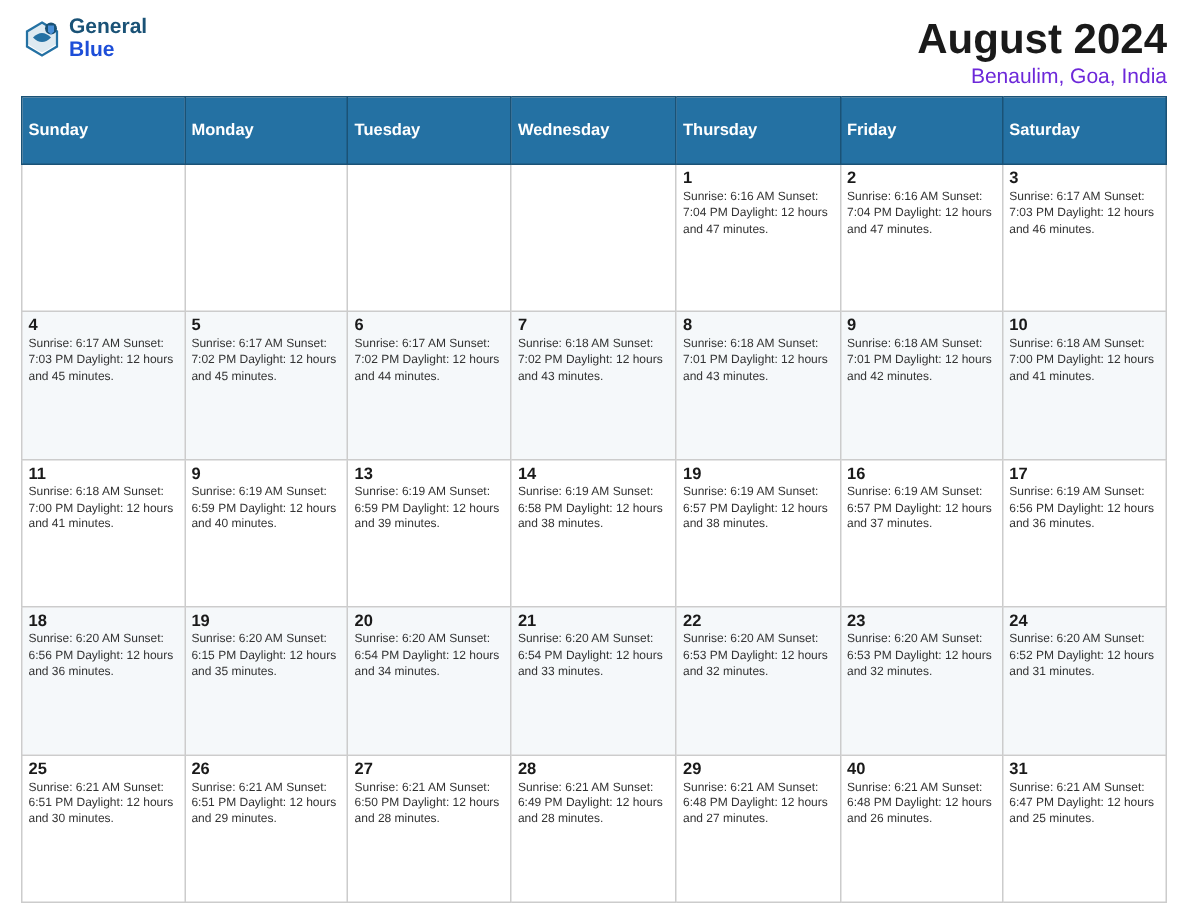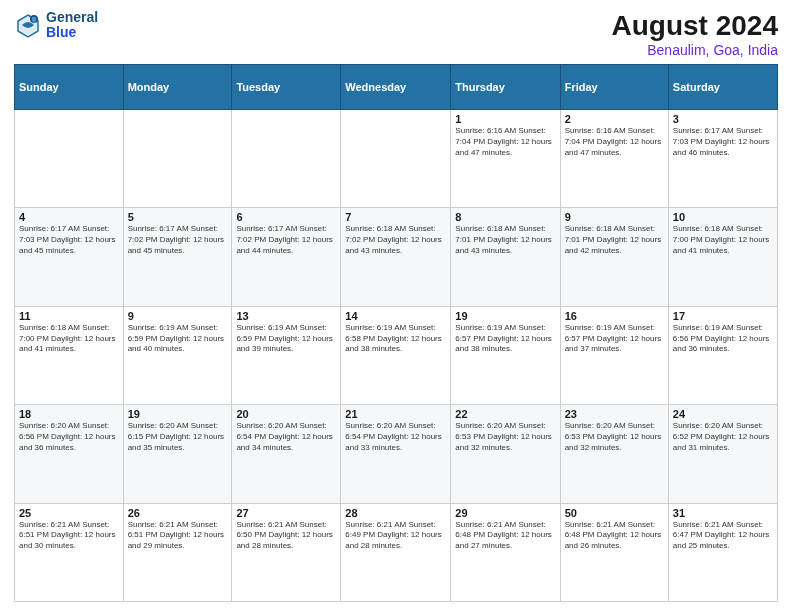--- a/index.html
+++ b/index.html
@@ -342,21 +342,21 @@
 and 28 minutes.</div>
           </td>
           <td>
             <span class="day-number">29</span>
             <div class="day-content">Sunrise: 6:21 AM
 Sunset: 6:48 PM
 Daylight: 12 hours
 and 27 minutes.</div>
           </td>
           <td>
-            <span class="day-number">50</span>
+            <span class="day-number">40</span>
             <div class="day-content">Sunrise: 6:21 AM
 Sunset: 6:48 PM
 Daylight: 12 hours
 and 26 minutes.</div>
           </td>
           <td>
             <span class="day-number">31</span>
             <div class="day-content">Sunrise: 6:21 AM
 Sunset: 6:47 PM
 Daylight: 12 hours

